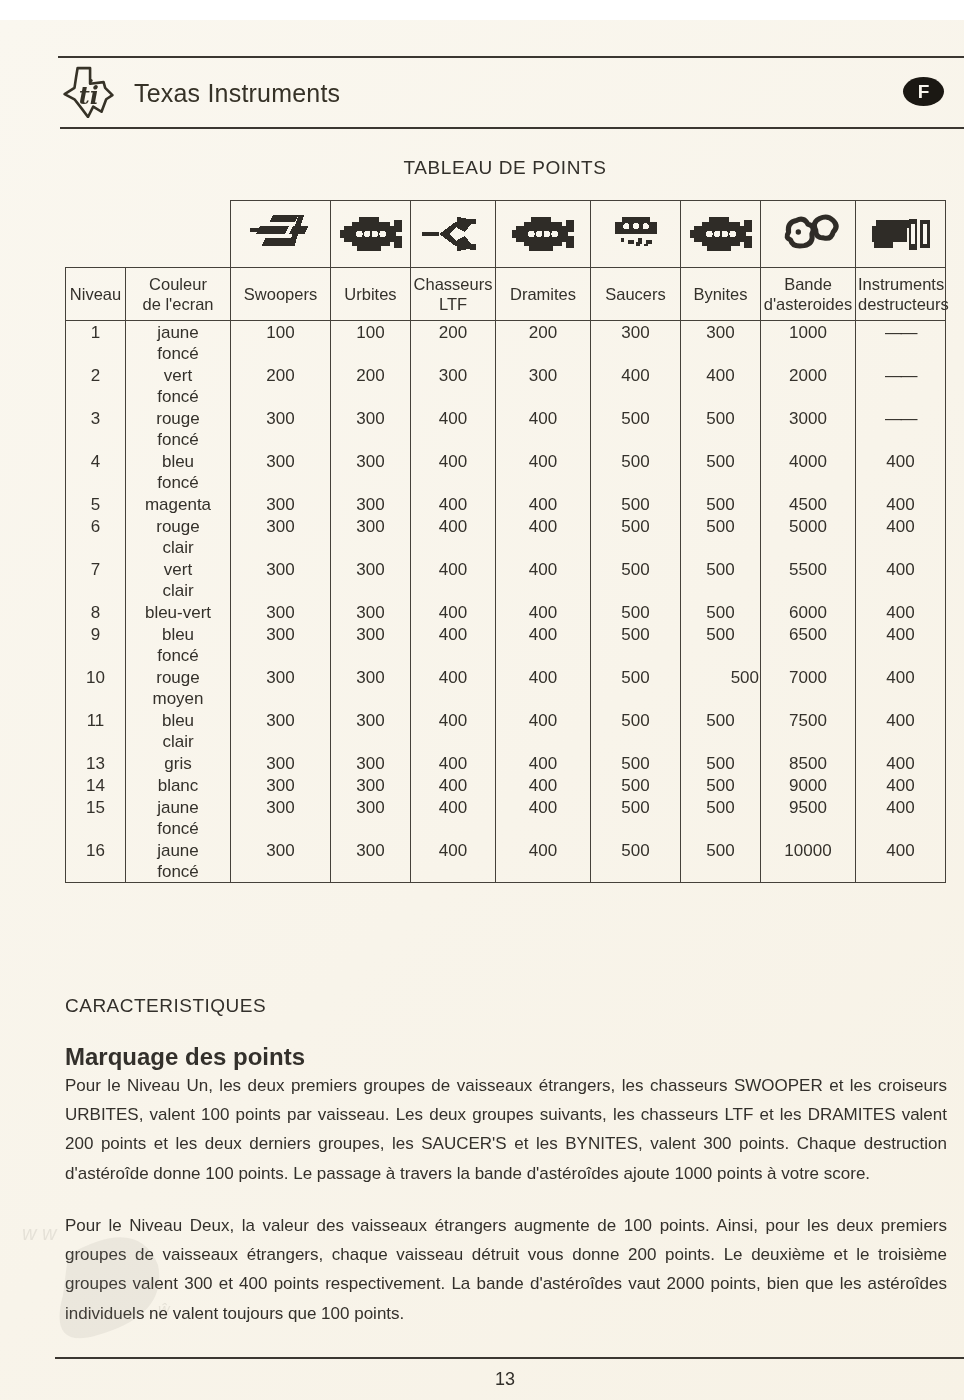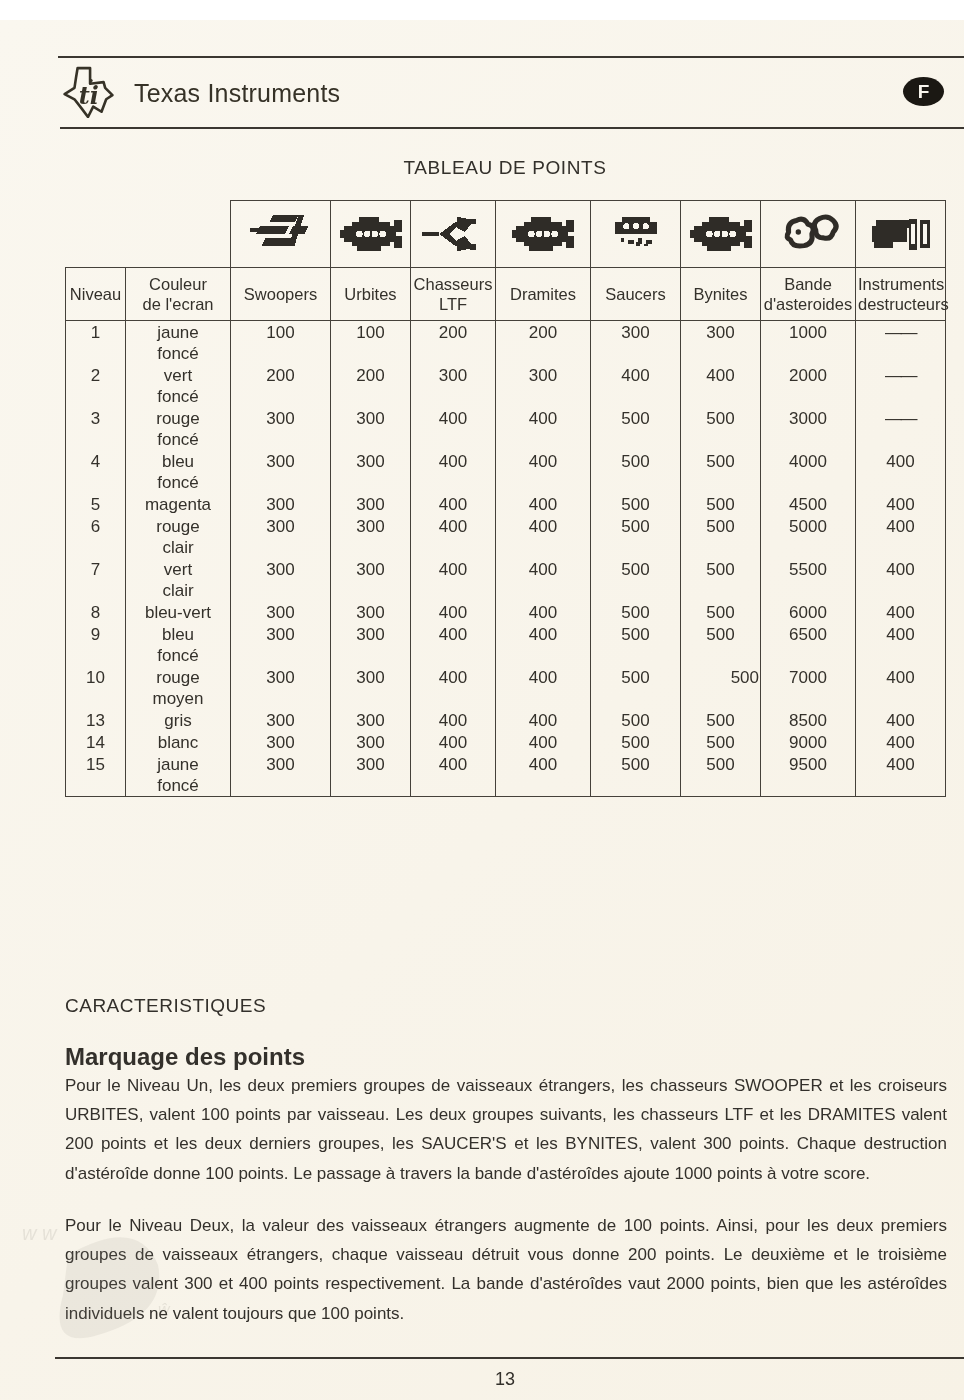--- a/index.html
+++ b/index.html
@@ -364,20 +364,33 @@
 moyen</td>
             <td class="col-swoopers">300</td>
             <td class="col-urbites">300</td>
             <td class="col-chasseurs_ltf">400</td>
             <td class="col-dramites">400</td>
             <td class="col-saucers">500</td>
             <td class="col-bynites">500</td>
             <td class="col-asteroides">7000</td>
             <td class="col-satellites">400</td>
           </tr>
+          <tr class="tall">
+            <td class="col-niveau">11</td>
+            <td class="col-couleur">bleu
+clair</td>
+            <td class="col-swoopers">300</td>
+            <td class="col-urbites">300</td>
+            <td class="col-chasseurs_ltf">400</td>
+            <td class="col-dramites">400</td>
+            <td class="col-saucers">500</td>
+            <td class="col-bynites">500</td>
+            <td class="col-asteroides">7500</td>
+            <td class="col-satellites">400</td>
+          </tr>
           <tr class="short">
             <td class="col-niveau">13</td>
             <td class="col-couleur">gris</td>
             <td class="col-swoopers">300</td>
             <td class="col-urbites">300</td>
             <td class="col-chasseurs_ltf">400</td>
             <td class="col-dramites">400</td>
             <td class="col-saucers">500</td>
             <td class="col-bynites">500</td>
             <td class="col-asteroides">8500</td>
@@ -399,20 +412,33 @@
             <td class="col-niveau">15</td>
             <td class="col-couleur">jaune
 foncé</td>
             <td class="col-swoopers">300</td>
             <td class="col-urbites">300</td>
             <td class="col-chasseurs_ltf">400</td>
             <td class="col-dramites">400</td>
             <td class="col-saucers">500</td>
             <td class="col-bynites">500</td>
             <td class="col-asteroides">9500</td>
+            <td class="col-satellites">400</td>
+          </tr>
+          <tr class="tall">
+            <td class="col-niveau">16</td>
+            <td class="col-couleur">jaune
+foncé</td>
+            <td class="col-swoopers">300</td>
+            <td class="col-urbites">300</td>
+            <td class="col-chasseurs_ltf">400</td>
+            <td class="col-dramites">400</td>
+            <td class="col-saucers">500</td>
+            <td class="col-bynites">500</td>
+            <td class="col-asteroides">10000</td>
             <td class="col-satellites">400</td>
           </tr>
         </tbody>
     </table>
   </div>
 
   <div id="section-heading">CARACTERISTIQUES</div>
   <div id="section-subheading">Marquage des points</div>
   <div id="paragraph-1" class="para">Pour le Niveau Un, les deux premiers groupes de vaisseaux étrangers, les chasseurs SWOOPER et les croiseurs URBITES, valent 100 points par vaisseau. Les deux groupes suivants, les chasseurs LTF et les DRAMITES valent 200 points et les deux derniers groupes, les SAUCER'S et les BYNITES, valent 300 points. Chaque destruction d'astéroîde donne 100 points. Le passage à travers la bande d'astéroîdes ajoute 1000 points à votre score.</div>
   <div id="paragraph-2" class="para">Pour le Niveau Deux, la valeur des vaisseaux étrangers augmente de 100 points. Ainsi, pour les deux premiers groupes de vaisseaux étrangers, chaque vaisseau détruit vous donne 200 points. Le deuxième et le troisième groupes valent 300 et 400 points respectivement. La bande d'astéroîdes vaut 2000 points, bien que les astéroîdes individuels ne valent toujours que 100 points.</div>

